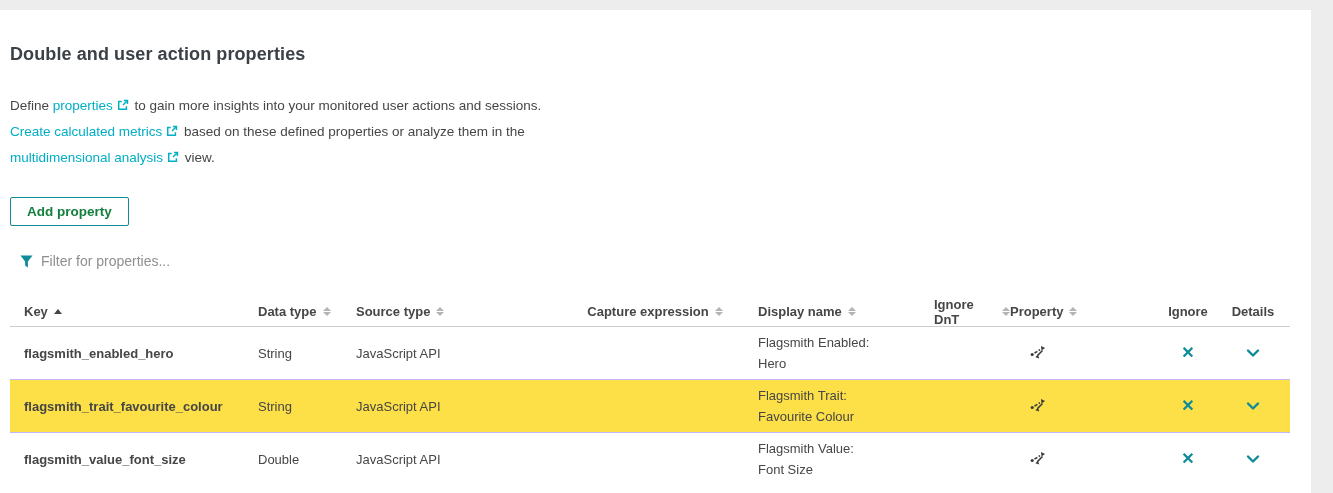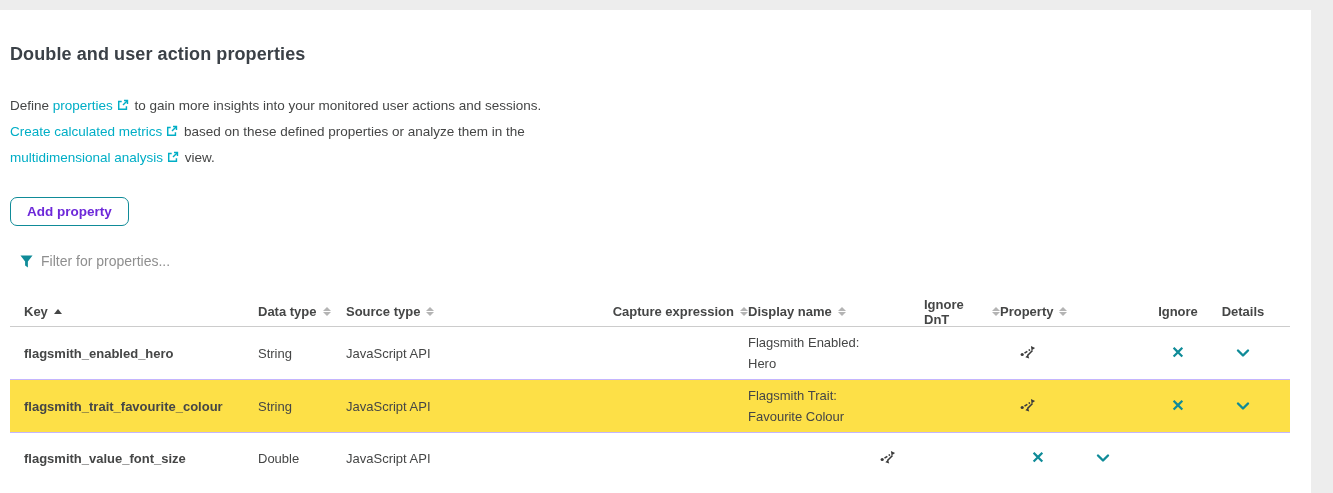--- a/index.html
+++ b/index.html
@@ -6,40 +6,40 @@
   html,body { width:1333px; height:493px; background:#ededed; font-family:"Liberation Sans", sans-serif; color:#454646; overflow:hidden; }
   .panel { position:absolute; left:0; top:10px; width:1311px; height:483px; background:#ffffff; }
 
   .page-title { position:absolute; left:10px; top:34px; font-size:18px; font-weight:700; color:#3b4147; letter-spacing:0.1px; }
 
   .desc { position:absolute; left:10px; top:83px; font-size:13.5px; line-height:26px; color:#454646; }
   .desc a { color:#00aec6; text-decoration:none; cursor:pointer; }
   .ext-icon { display:inline-block; width:12px; height:12px; margin:0 2px 0 4px; vertical-align:-1px; color:#00aec6; }
   .ext-icon svg { display:block; width:12px; height:12px; }
 
-  .add-btn { position:absolute; left:10px; top:187px; height:29px; padding:0 16px; background:#fff; border:1px solid #0f8b98; border-radius:7px; color:#6d28d9; font-size:13.5px; font-weight:600; font-family:"Liberation Sans", sans-serif; cursor:pointer; display:flex; align-items:center; }
+  .add-btn { position:absolute; left:10px; top:187px; height:29px; padding:0 16px; background:#fff; border:1px solid #0f8b98; border-radius:2px; color:#15803d; font-size:13.5px; font-weight:600; font-family:"Liberation Sans", sans-serif; cursor:pointer; display:flex; align-items:center; }
 
   .filter-bar { position:absolute; left:20px; top:243px; display:flex; align-items:center; gap:8px; width:620px; }
   .funnel { width:13px; height:13px; color:#0f8b98; flex:0 0 auto; }
   .funnel svg { display:block; width:13px; height:13px; }
   .filter-input { border:none; outline:none; font-size:14px; color:#454646; font-family:"Liberation Sans", sans-serif; width:560px; background:transparent; }
   .filter-input::placeholder { color:#8f8f8f; opacity:1; }
 
   .table { position:absolute; left:10px; top:287px; width:1280px; font-size:13px; }
   .trow { display:flex; align-items:center; }
   .thead { height:30px; border-bottom:1px solid #cccccc; font-weight:700; color:#454646; }
   .th { display:flex; align-items:center; gap:6px; cursor:pointer; }
   .tr { min-height:50px; border-bottom:1px solid #c4b5fd; }
   .tr:last-child { border-bottom:none; }
   .tr.alt { background:#fde047; }
 
   .c-key { width:248px; padding-left:14px; }
-  .c-dtype { width:88px; }
+  .c-dtype { width:98px; }
   .c-stype { width:196px; }
-  .c-capex { width:206px; justify-content:flex-end; }
+  .c-capex { width:206px; justify-content:center; }
   .c-dname { width:140px; }
   .c-dnt { width:112px;padding-left:36px; }
   .c-prop { width:150px; }
   .c-del { width:56px; justify-content:center; }
   .c-det { width:74px; justify-content:center;text-align:right; }
 
   .cell { display:flex; align-items:center; }
   .key-text { font-weight:700; color:#454646; }
   .dname { line-height:21px; padding:5px 0; }
 
@@ -215,20 +215,23 @@
             </svg>
           </span>
         </div>
     </div>
 
     <div class="trow tr">
       <div class="cell c-key key-text">flagsmith_value_font_size</div>
       <div class="cell c-dtype">Double</div>
       <div class="cell c-stype">JavaScript API</div>
       <div class="cell c-capex"></div>
+      <div class="cell c-dname">
+          <div class="dname"><span>Flagsmith Value:</span><br><span>Font Size</span></div>
+        </div>
       <div class="cell c-dnt"></div>
       <div class="cell c-prop">
           <span class="prop-icon">
             <svg viewBox="0 0 20 20">
               <circle cx="4.2" cy="11.5" r="1.6" fill="currentColor"></circle>
               <path d="M6.5 10.2 L12 6.6" stroke="currentColor" stroke-width="1.6" stroke-dasharray="3.4 1.6" fill="none"></path>
               <path d="M12.6 3.4 L17 4.6 L13.8 7.8 Z" fill="currentColor" transform="rotate(8 15 5.5)"></path>
               <path d="M14.5 7.5 L9.5 12.5" stroke="currentColor" stroke-width="1.6" fill="none"></path>
               <path d="M7.4 11.6 L11.2 12.8 L8.6 15.4 Z" fill="currentColor" transform="rotate(180 9.3 13.5)"></path>
             </svg>

